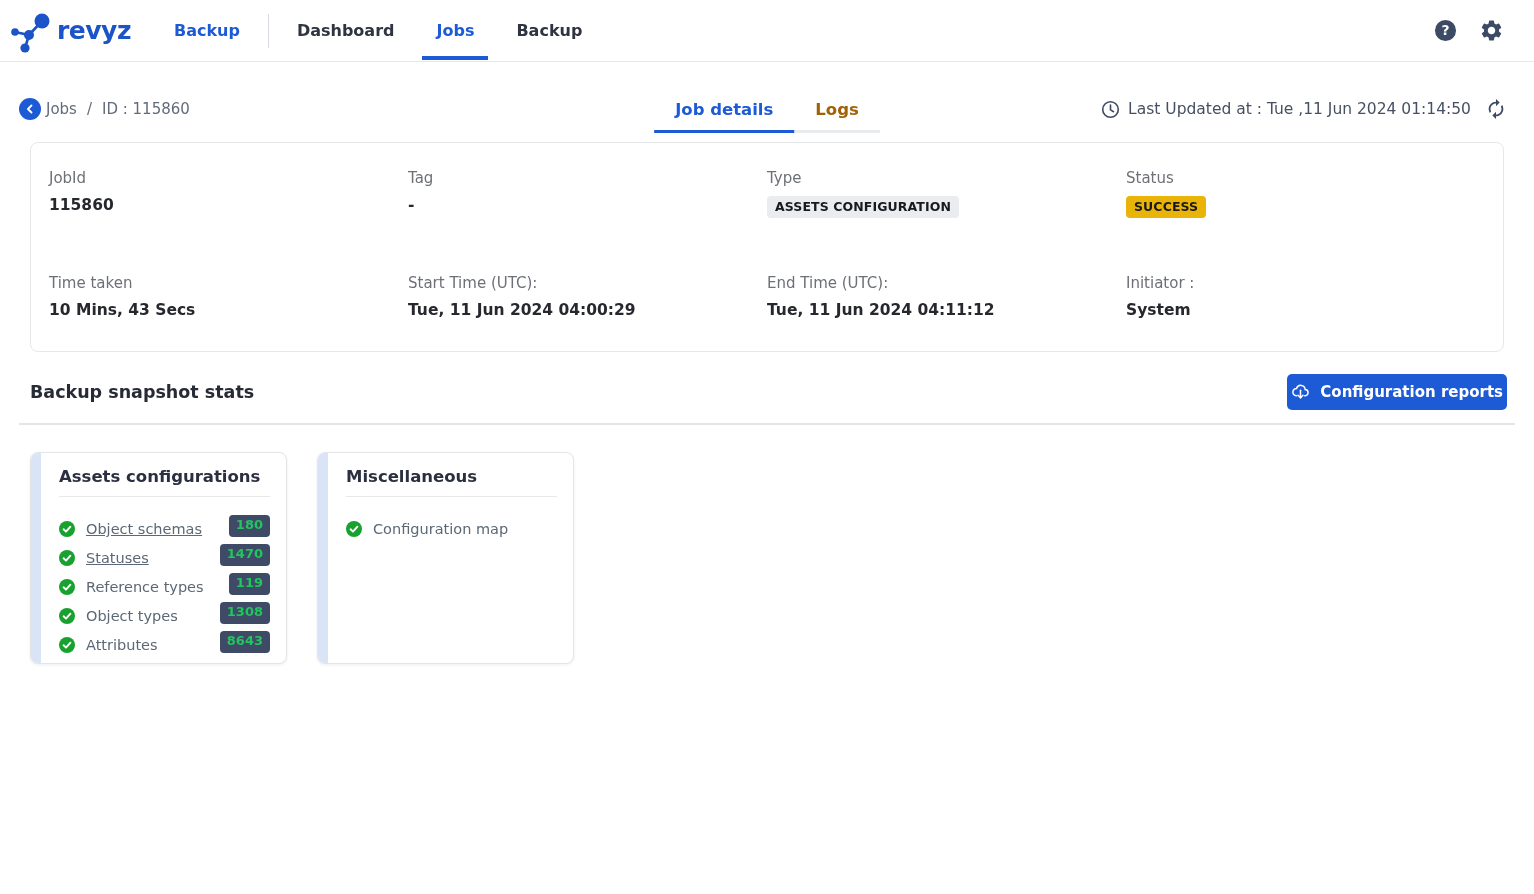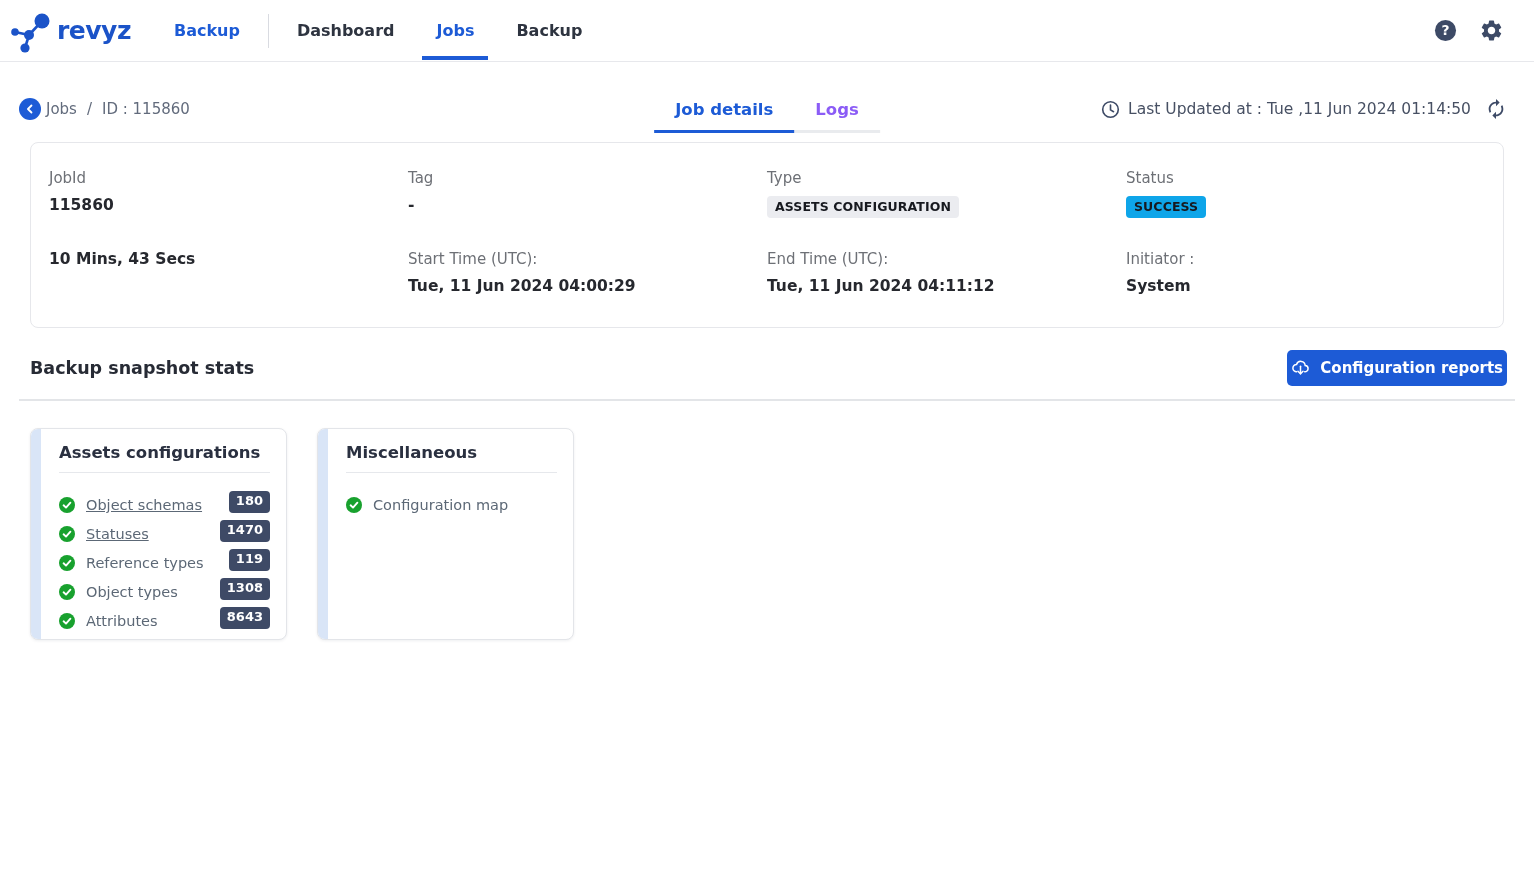--- a/index.html
+++ b/index.html
@@ -29,36 +29,36 @@
   .toolbar { position:relative; height:80px; display:flex; align-items:center;
              padding:14px 27px 0 19px; }
   .back-btn { width:22px; height:22px; border-radius:50%; background:#1d5bd6; border:none;
               display:flex; align-items:center; justify-content:center; padding:0; cursor:pointer;
               flex:0 0 auto; }
   .breadcrumb { display:flex; align-items:center; gap:10px; margin-left:5px;
                 font-size:15px; color:#626b7c; }
   .crumb-link { cursor:pointer; }
   .tabs { position:absolute; left:50%; transform:translateX(-50%); bottom:9px;
           display:flex; border-bottom:3px solid #e9ebee; }
-  .tab { padding:0 21px 11px; font-size:16.5px; font-weight:bold; color:#8b5cf6; cursor:pointer; }
+  .tab { padding:0 21px 11px; font-size:16.5px; font-weight:bold; color:#a16207; cursor:pointer; }
   .tab.active { color:#1d5bd6; border-bottom:3px solid #1d5bd6; margin-bottom:-3px; }
   .toolbar-right { margin-left:auto; display:flex; align-items:center; gap:8px;
                    font-size:15.5px; color:#475063; }
   .refresh-btn { margin-left:6px; }
 
   
   .details-card { margin:0 30px; border:1px solid #e6e7eb; border-radius:8px;
                   padding:26px 18px 32px 18px; display:grid;
-                  grid-template-columns:repeat(4,1fr); row-gap:32px; background:#fff; }
+                  grid-template-columns:repeat(4,1fr); row-gap:56px; background:#fff; }
   .field .label { font-size:15px; color:#6d7076; margin-bottom:9px; }
   .field .value { font-size:15.5px; font-weight:bold; color:#26282e; }
   .pill { display:inline-block; padding:3px 8px 4px; border-radius:4px;
           font-size:12.5px; font-weight:bold; color:#17191f; letter-spacing:0.1px; }
   .pill-grey  { background:#ebecf0; }
-  .pill-green { background:#0ea5e9; }
+  .pill-green { background:#eab308; }
 
   
   .section-row { display:flex; align-items:center; justify-content:space-between;
                  margin:22px 27px 0 30px; }
   .section-title { font-size:17.5px; font-weight:bold; color:#272b35; }
   .reports-btn { display:flex; align-items:center; gap:10px; background:#1d5bd6; color:#fff;
                  font-weight:bold; font-size:15px; border:none; border-radius:5px;
                  padding:8px 4px 9px; cursor:pointer;
                  font-family:"DejaVu Sans","Liberation Sans",sans-serif; }
   .divider { border:none; border-top:2px solid #e3e5e8; margin:13px 19px 0; }
@@ -69,21 +69,21 @@
                border-radius:8px; box-shadow:0 1px 3px rgba(20,30,60,.07);
                padding:14px 16px 0 28px; background:#fff; }
   .stat-card::before { content:''; position:absolute; left:0; top:0; bottom:0; width:10px;
                background:#d9e5f7; border-radius:7px 0 0 7px; }
   .card-title { font-size:16.5px; font-weight:bold; color:#2a3040; padding-bottom:10px;
                 border-bottom:1px solid #e6e8ec; }
   .card-list { margin-top:11px; display:flex; flex-direction:column; }
   .card-item { display:flex; align-items:flex-end; gap:11px; height:29px; }
   .item-label { font-size:14.5px; color:#5c6876; }
   .item-label.link { text-decoration:underline; cursor:pointer; }
-  .count-badge { margin-left:auto; background:#3e4a66; color:#ffffff; font-weight:bold;
+  .count-badge { margin-left:auto; background:#3e4a66; color:#22c55e; font-weight:bold;
                  font-size:13px; padding:1px 7px 3px; border-radius:4px; line-height:1.35; }
 </style>
 </head>
 <body>
 
 <header class="navbar">
   <div class="brand">
     <span style="display:flex;">
       <svg width="46" height="46" viewBox="0 0 46 46">
         <g stroke="#1b53c8" stroke-width="2.6">
@@ -165,20 +165,21 @@
   </div>
   <div class="field">
     <div class="label">Type</div>
     <div class="value"><span class="pill pill-grey">ASSETS CONFIGURATION</span></div>
   </div>
   <div class="field">
     <div class="label">Status</div>
     <div class="value"><span class="pill pill-green">SUCCESS</span></div>
   </div>
   <div class="field">
+    <div class="label">Time taken</div>
     <div class="value">10 Mins, 43 Secs</div>
   </div>
   <div class="field">
     <div class="label">Start Time (UTC):</div>
     <div class="value">Tue, 11 Jun 2024 04:00:29</div>
   </div>
   <div class="field">
     <div class="label">End Time (UTC):</div>
     <div class="value">Tue, 11 Jun 2024 04:11:12</div>
   </div>

